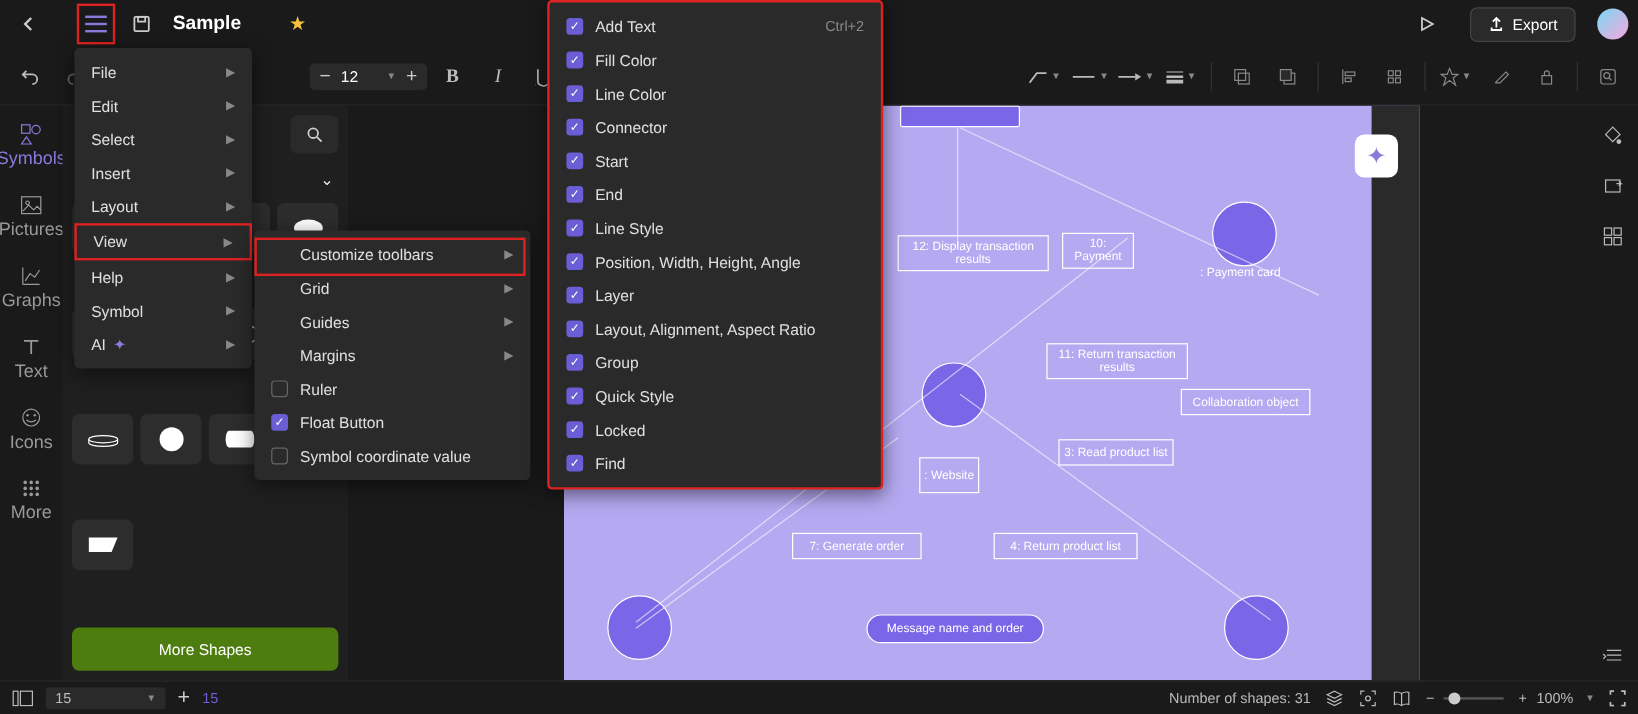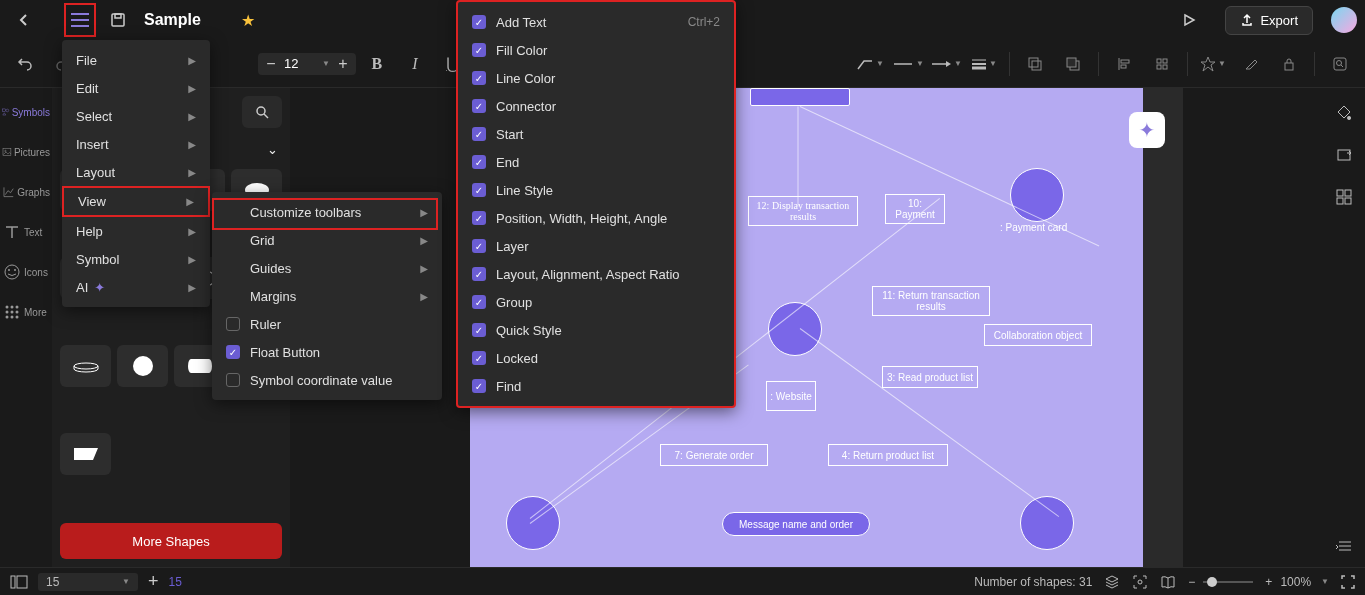--- a/index.html
+++ b/index.html
@@ -21,32 +21,32 @@
 .toolrow { display: flex; align-items: center; height: 48px; background: #1a1a1a; padding: 0 8px; gap: 4px; border-bottom: 1px solid #2a2a2a; }
 .toolrow .tbtn { width: 34px; height: 34px; display: flex; align-items: center; justify-content: center; color: #bbb; cursor: pointer; }
 .toolrow .sep { width: 1px; height: 24px; background: #333; margin: 0 4px; }
 .fontsize { display: flex; align-items: center; gap: 2px; background: #2a2a2a; border-radius: 4px; padding: 2px; }
 .fontsize .num { width: 34px; font-size: 13px; color: #fff; }
 .fontsize .pm { width: 22px; text-align: center; cursor: pointer; color: #ccc; }
 .tool-right { margin-left: auto; display: flex; align-items: center; gap: 4px; }
 
 
 .leftbar { position: absolute; left: 0; top: 88px; width: 52px; bottom: 28px; background: #1a1a1a; display: flex; flex-direction: column; align-items: center; padding-top: 8px; gap: 8px; }
-.leftbar .tab { display: flex; flex-direction: row; align-items: center; gap: 2px; width: 48px; padding: 6px 0; cursor: pointer; color: #999; font-size: 10px; border-radius: 6px; }
+.leftbar .tab { display: flex; flex-direction: column; align-items: center; gap: 2px; width: 48px; padding: 6px 0; cursor: pointer; color: #999; font-size: 15px; border-radius: 6px; }
 .leftbar .tab.active { color: #8a7adb; }
 .leftbar .tab svg, .leftbar .tab .ico { width: 20px; height: 20px; }
 
 
 .shapes-panel { position: absolute; left: 52px; top: 88px; width: 238px; bottom: 28px; background: #1f1f1f; padding: 8px; display: flex; flex-direction: column; }
 .search-row { display: flex; gap: 6px; margin-bottom: 8px; }
 .search-btn { width: 40px; height: 32px; background: #2a2a2a; border-radius: 6px; display: flex; align-items: center; justify-content: center; color: #ccc; cursor: pointer; }
 .cat-header { display: flex; justify-content: space-between; align-items: center; padding: 6px 4px; font-size: 13px; color: #eee; cursor: pointer; }
 .shape-grid { display: grid; grid-template-columns: repeat(4, 1fr); gap: 6px; margin-top: 6px; overflow-y: auto; flex: 1; }
 .shape-cell { background: #2d2d2d; border-radius: 6px; height: 42px; display: flex; align-items: center; justify-content: center; cursor: pointer; color: #fff; }
-.more-shapes { background: #b91c1c; color: #fff; border: none; border-radius: 6px; height: 36px; font-size: 13px; cursor: pointer; margin-top: 8px; }
+.more-shapes { background: #4d7c0f; color: #fff; border: none; border-radius: 6px; height: 36px; font-size: 13px; cursor: pointer; margin-top: 8px; }
 
 
 .rightbar { position: absolute; right: 0; top: 88px; width: 42px; bottom: 28px; background: #1a1a1a; display: flex; flex-direction: column; align-items: center; padding-top: 12px; gap: 16px; }
 .rightbar .rbtn { width: 26px; height: 26px; color: #bbb; cursor: pointer; display: flex; align-items: center; justify-content: center; }
 .rightbar .rbtn-bottom { margin-top: auto; margin-bottom: 8px; }
 
 
 .canvas-wrap { position: absolute; left: 290px; right: 42px; top: 88px; bottom: 28px; background: #1a1a1a; overflow: hidden; }
 .canvas { position: absolute; left: 180px; top: 0; right: 140px; bottom: 0; background: #b5aaf2; }
 .node-rect { position: absolute; border: 1.5px solid #fff; color: #fff; font-size: 10px; display: flex; align-items: center; justify-content: center; text-align: center; padding: 2px; }
@@ -366,21 +366,21 @@
           <path d="M3 3 L27 3 L22 15 L3 15 Z" fill="#fff"></path>
         </svg>
       </div>
   </div>
   <button class="more-shapes">More Shapes</button>
 </div>
 
 <div class="canvas-wrap">
   <div class="canvas">
     <div class="node-msg" style="left:280px;top:0;width:100px;height:18px;"></div>
-    <div class="node-rect" style="left:278px;top:108px;width:110px;height:30px;font-family:Liberation Serif, serif;">12: Display transaction results</div>
+    <div class="node-rect" style="left:278px;top:108px;width:126px;height:30px;">12: Display transaction results</div>
     <div class="node-rect" style="left:415px;top:106px;width:60px;height:30px;">10: Payment</div>
     <div class="node-circle big" style="left:540px;top:80px;"></div>
     <div style="position:absolute;left:530px;top:134px;color:#fff;font-size:10px;">: Payment card</div>
     <div class="node-rect" style="left:402px;top:198px;width:118px;height:30px;">11: Return transaction results</div>
     <div class="node-rect" style="left:514px;top:236px;width:108px;height:22px;">Collaboration object</div>
     <div class="node-circle big" style="left:298px;top:214px;"></div>
     <div class="node-rect" style="left:412px;top:278px;width:96px;height:22px;">3: Read product list</div>
     <div class="node-rect" style="left:296px;top:293px;width:50px;height:30px;">: Website</div>
     <div class="node-rect" style="left:190px;top:356px;width:108px;height:22px;">7: Generate order</div>
     <div class="node-rect" style="left:358px;top:356px;width:120px;height:22px;">4: Return product list</div>

